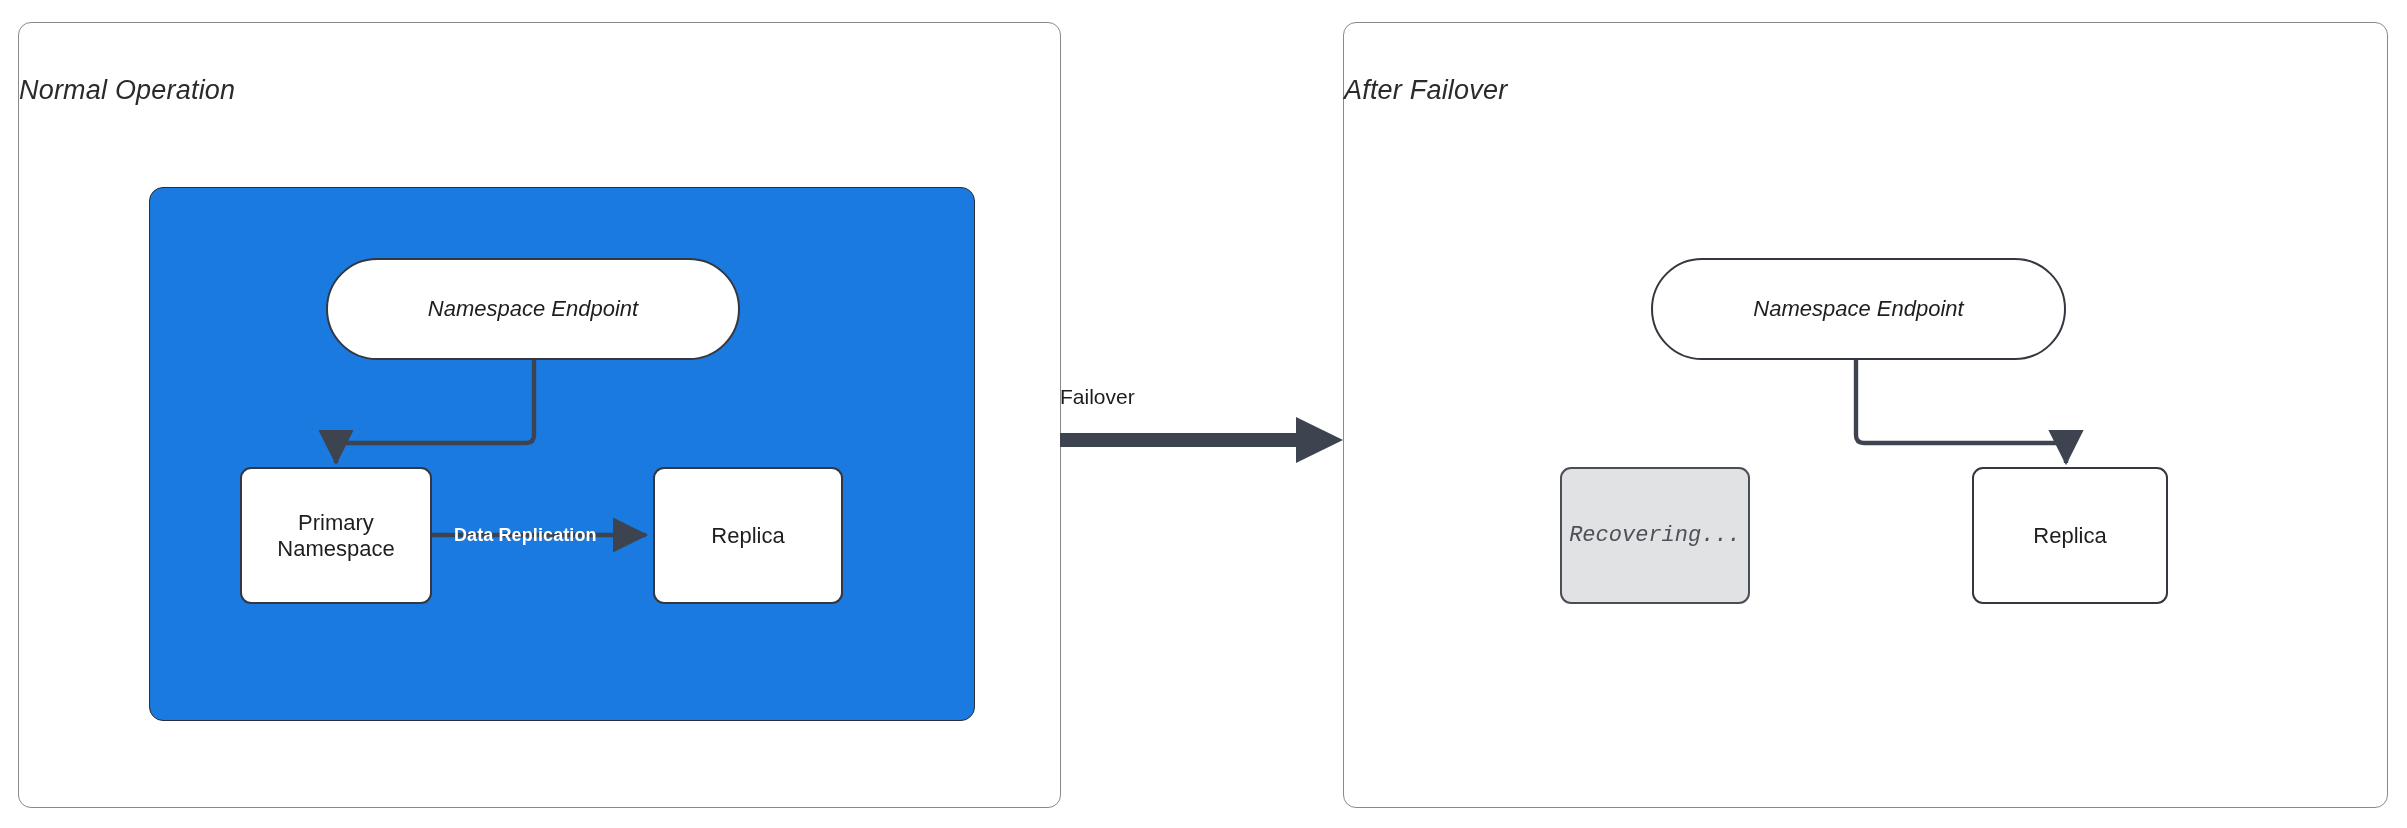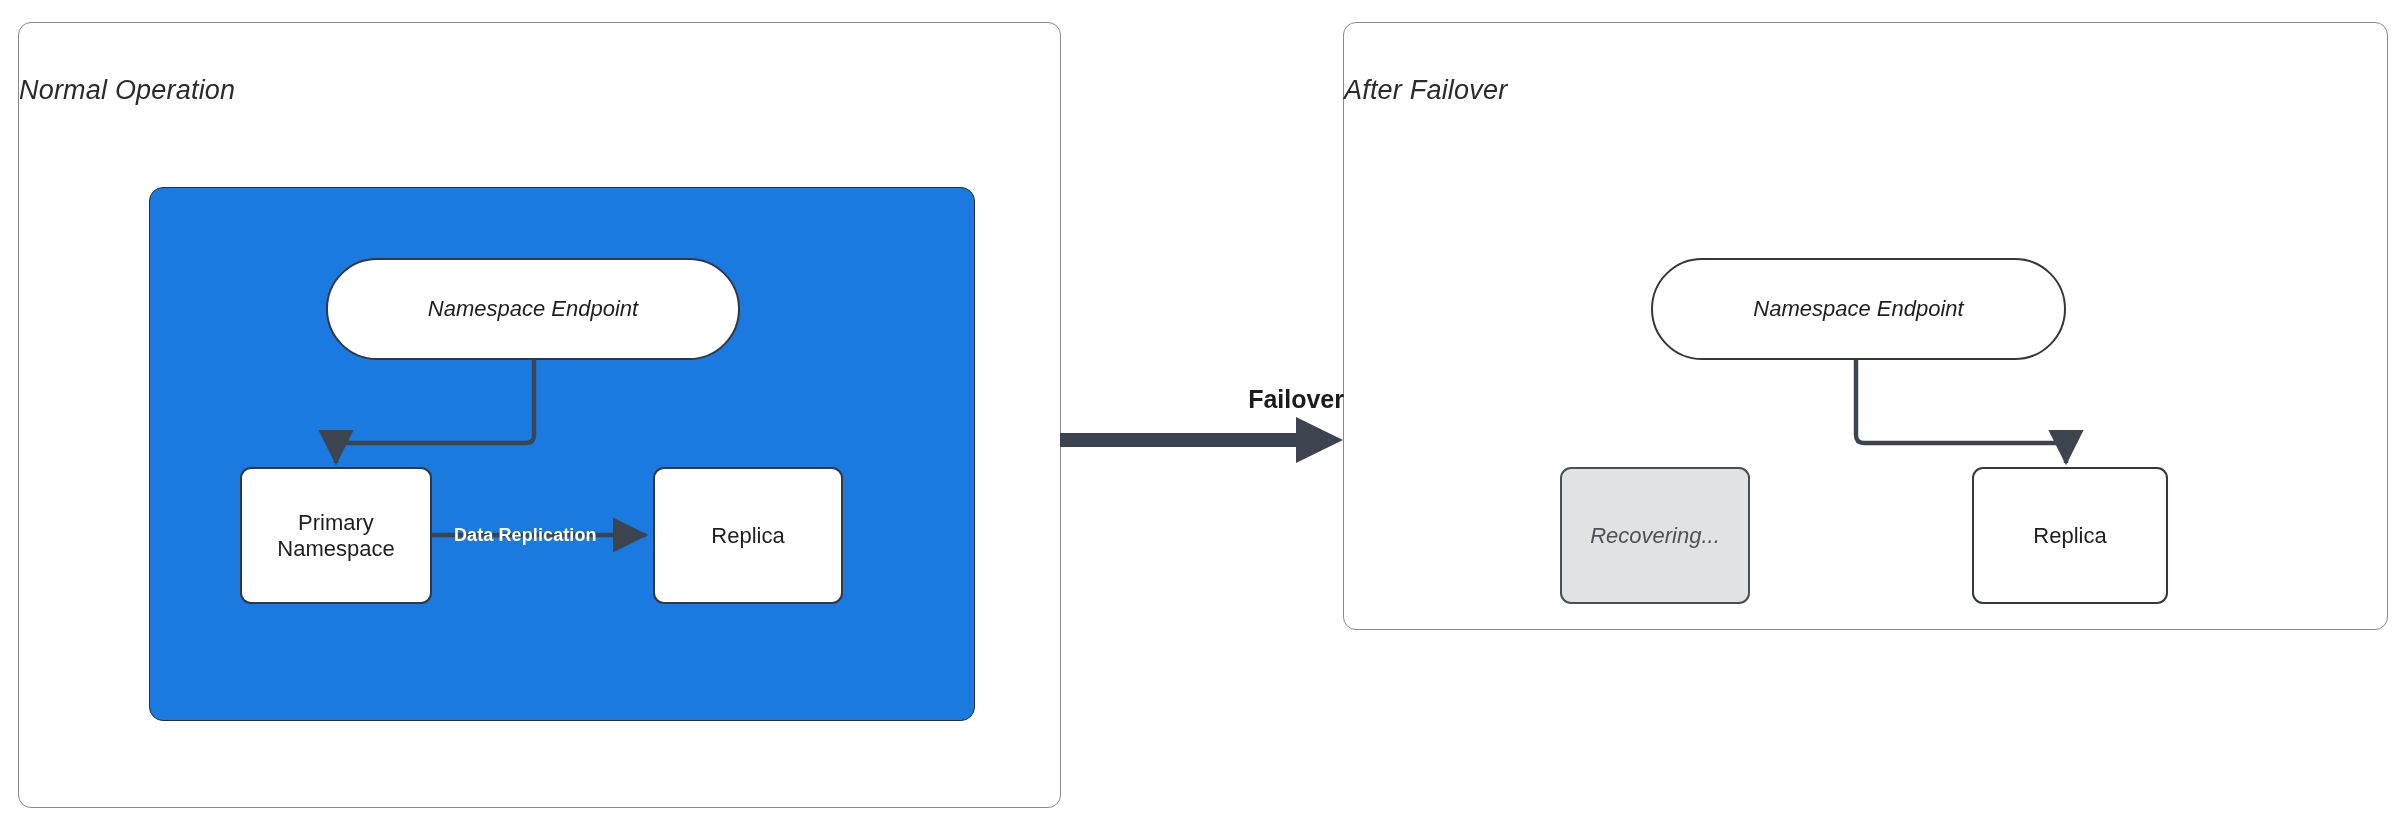--- a/index.html
+++ b/index.html
@@ -22,21 +22,21 @@
 
   
   .panel {
     position: absolute;
     background: #ffffff;
     border: 1.6px solid #8a8a8a;
     border-radius: 13px;
     box-sizing: border-box;
   }
   #panel-left  { left: 18px;   top: 22px; width: 1043px; height: 786px; }
-  #panel-right { left: 1343px; top: 22px; width: 1045px; height: 608px; }
+  #panel-right { left: 1343px; top: 22px; width: 1045px; height: 786px; }
 
   .panel-title {
     position: absolute;
     top: 52px;
     left: 0;
     width: 100%;
     text-align: left;
     font-size: 27px;
     font-style: italic;
     color: #2b2b2b;
@@ -68,20 +68,21 @@
     line-height: 1.18;
     z-index: 3;
   }
   .node.pill { border-radius: 52px; font-size: 22px; font-style: italic; }
   .node.rect { border-radius: 11px; }
   .node.muted {
     background: #e0e2e4;
     border-color: #4a4e55;
     color: #4e5258;
     font-style: italic;
+    font-family: Liberation Mono, monospace;
   }
 
   #node-endpoint-left  { left: 326px;  top: 258px; width: 414px; height: 102px; }
   #node-endpoint-right { left: 1651px; top: 258px; width: 415px; height: 102px; }
 
   #node-primary   { left: 240px;  top: 467px; width: 192px; height: 137px; }
   #node-replica-l { left: 653px;  top: 467px; width: 190px; height: 137px; }
   #node-recovering{ left: 1560px; top: 467px; width: 190px; height: 137px; }
   #node-replica-r { left: 1972px; top: 467px; width: 196px; height: 137px; }
 
@@ -106,25 +107,24 @@
     letter-spacing: 0.1px;
   }
   #label-data-replication { left: 442px; top: 525px; margin-left: 12px; }
 
   #label-failover {
     position: absolute;
     z-index: 4;
     left: 1060px;
     top: 385px;
     width: 284px;
-    text-align: right;
-    font-size: 25px;
+    text-align: left;
+    font-size: 21px;
     color: #1c1c1c;
     white-space: nowrap;
-    font-weight: bold;
   }
 </style>
 </head>
 <body>
 
 <div id="stage">
 
   <div class="panel" id="panel-left">
     <div class="panel-title">Normal Operation</div>
     <div class="blue-box" id="blue-left"></div>

